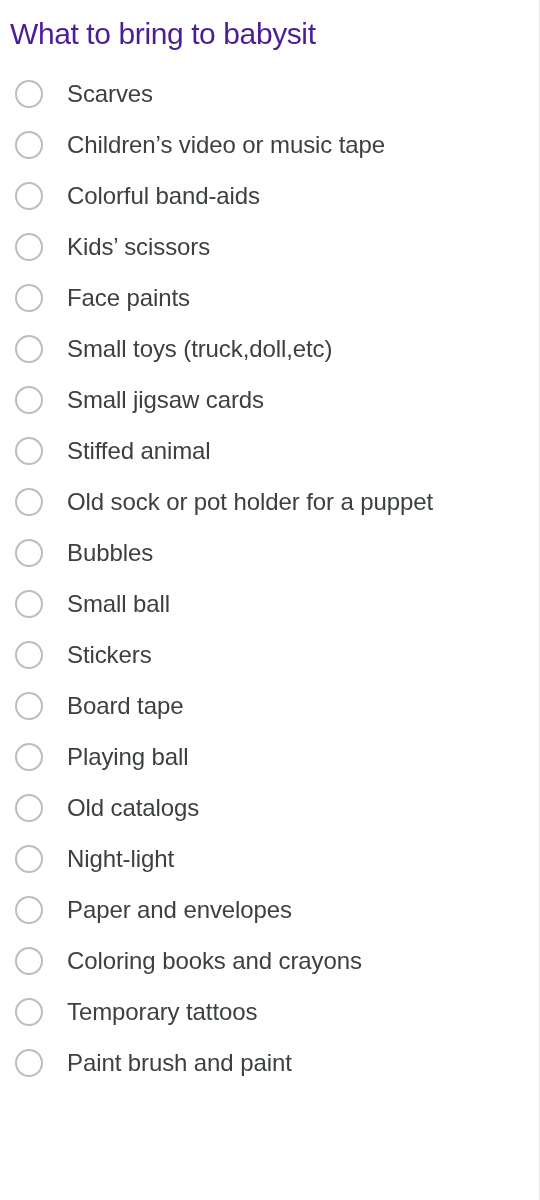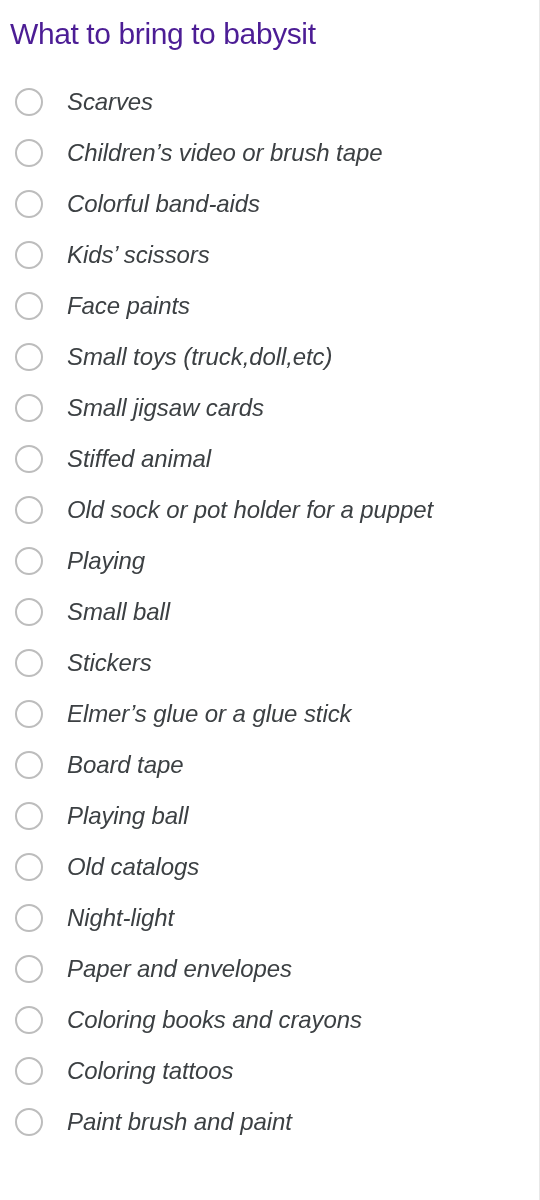--- a/index.html
+++ b/index.html
@@ -37,23 +37,22 @@
     font-weight: normal;
     letter-spacing: -0.4px;
     color: #4c1d95;
     line-height: 52px;
     white-space: nowrap;
   }
 
   #options-list {
     position: absolute;
     left: 0;
-    top: 76px;
+    top: 68px;
     width: 440px;
-    font-style: italic;
   }
 
   .option-row {
     position: relative;
     height: 51px;
     display: flex;
     align-items: center;
     padding-left: 15px;
     box-sizing: border-box;
   }
@@ -84,21 +83,21 @@
 
   <div id="page-title">What to bring to babysit</div>
 
   <div id="options-list">
       <div class="option-row">
         <span class="option-radio"></span>
         <span class="option-label">Scarves</span>
       </div>
       <div class="option-row">
         <span class="option-radio"></span>
-        <span class="option-label">Children’s video or brush tape</span>
+        <span class="option-label">Children’s video or music tape</span>
       </div>
       <div class="option-row">
         <span class="option-radio"></span>
         <span class="option-label">Colorful band-aids</span>
       </div>
       <div class="option-row">
         <span class="option-radio"></span>
         <span class="option-label">Kids’ scissors</span>
       </div>
       <div class="option-row">
@@ -116,33 +115,29 @@
       <div class="option-row">
         <span class="option-radio"></span>
         <span class="option-label">Stiffed animal</span>
       </div>
       <div class="option-row">
         <span class="option-radio"></span>
         <span class="option-label">Old sock or pot holder for a puppet</span>
       </div>
       <div class="option-row">
         <span class="option-radio"></span>
-        <span class="option-label">Playing</span>
+        <span class="option-label">Bubbles</span>
       </div>
       <div class="option-row">
         <span class="option-radio"></span>
         <span class="option-label">Small ball</span>
       </div>
       <div class="option-row">
         <span class="option-radio"></span>
         <span class="option-label">Stickers</span>
-      </div>
-      <div class="option-row">
-        <span class="option-radio"></span>
-        <span class="option-label">Elmer’s glue or a glue stick</span>
       </div>
       <div class="option-row">
         <span class="option-radio"></span>
         <span class="option-label">Board tape</span>
       </div>
       <div class="option-row">
         <span class="option-radio"></span>
         <span class="option-label">Playing ball</span>
       </div>
       <div class="option-row">
@@ -156,21 +151,21 @@
       <div class="option-row">
         <span class="option-radio"></span>
         <span class="option-label">Paper and envelopes</span>
       </div>
       <div class="option-row">
         <span class="option-radio"></span>
         <span class="option-label">Coloring books and crayons</span>
       </div>
       <div class="option-row">
         <span class="option-radio"></span>
-        <span class="option-label">Coloring tattoos</span>
+        <span class="option-label">Temporary tattoos</span>
       </div>
       <div class="option-row">
         <span class="option-radio"></span>
         <span class="option-label">Paint brush and paint</span>
       </div>
     </div>
 
 </div>
 
 </body></html>

